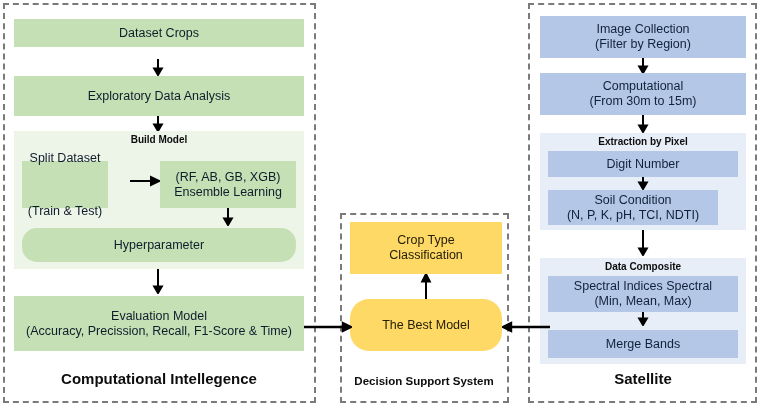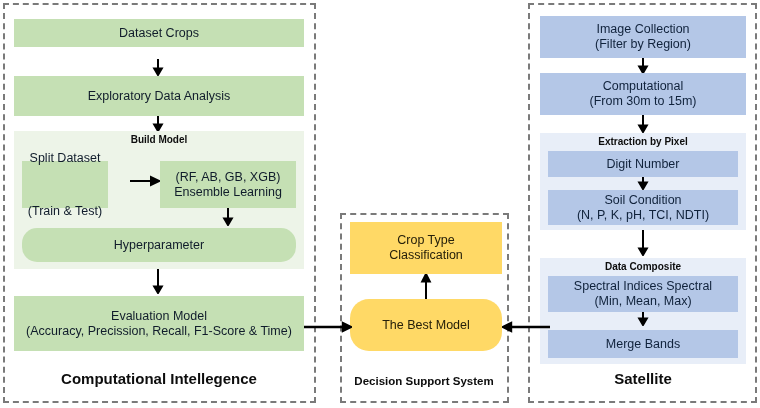--- a/index.html
+++ b/index.html
@@ -87,21 +87,21 @@
 
   
   #box-crop-type           { left: 350px; top: 222px; width: 152px; height: 52px; }
   #box-best-model          { left: 350px; top: 299px; width: 152px; height: 52px; border-radius: 19px; }
 
   
   #box-image-collection    { left: 540px; top: 16px;  width: 206px; height: 42px; }
   #box-pansharpened        { left: 540px; top: 73px;  width: 206px; height: 42px; }
   #grp-extraction          { left: 540px; top: 133px; width: 206px; height: 97px; }
   #box-digit-number        { left: 548px; top: 151px; width: 190px; height: 26px; }
-  #box-soil-condition      { left: 548px; top: 190px; width: 190px; height: 35px; }
+  #box-soil-condition      { left: 548px; top: 190px; width: 170px; height: 35px; }
   #grp-data-composite      { left: 540px; top: 258px; width: 206px; height: 106px; }
   #box-spectral            { left: 548px; top: 276px; width: 190px; height: 36px; }
   #box-merge-bands         { left: 548px; top: 330px; width: 190px; height: 28px; }
 
   
   #arr-l1 { left: 152px; top: 59px;  }
   #arr-l2 { left: 152px; top: 116px; }
   #arr-l3 { left: 130px; top: 175px; }
   #arr-l4 { left: 222px; top: 208px; }
   #arr-l5 { left: 152px; top: 269px; }

